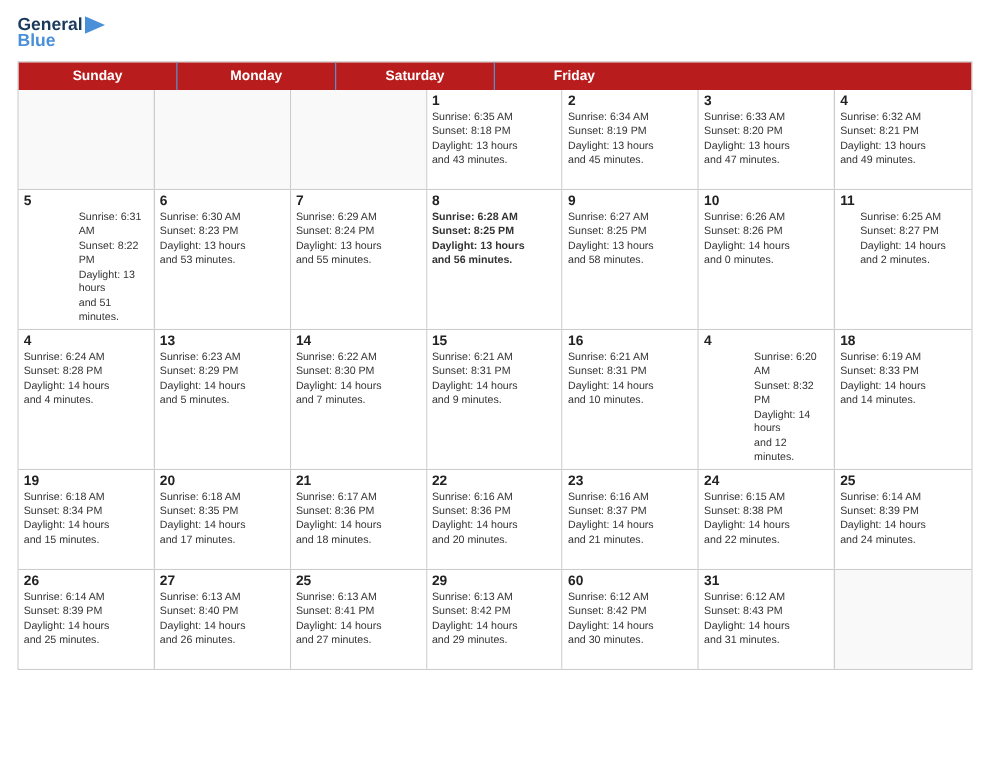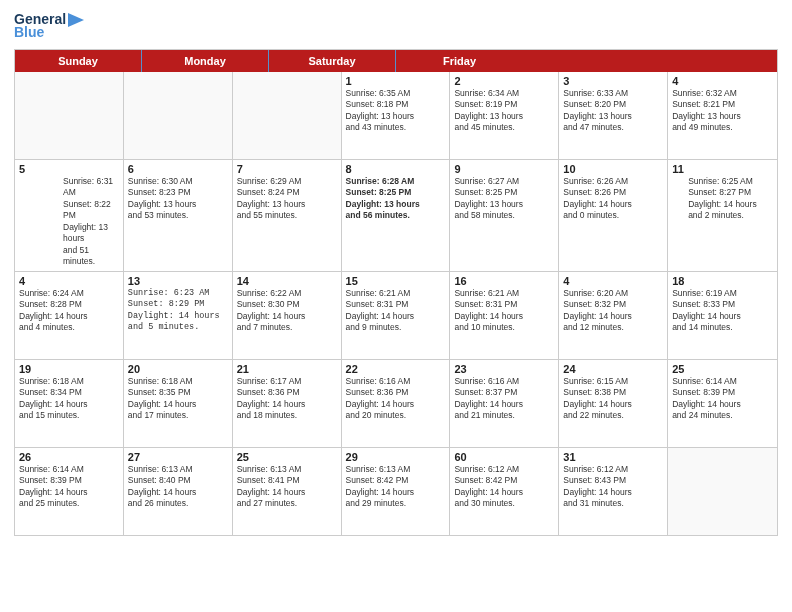--- a/index.html
+++ b/index.html
@@ -210,21 +210,21 @@
         <div class="cal-row">
           <div class="cal-cell">
             <div class="day-num">4</div>
             <div class="day-info" style="white-space: pre-line;">Sunrise: 6:24 AM
 Sunset: 8:28 PM
 Daylight: 14 hours
 and 4 minutes.</div>
           </div>
           <div class="cal-cell">
             <div class="day-num">13</div>
-            <div class="day-info" style="white-space: pre-line; font-family: Liberation Mono, monospace;">Sunrise: 6:23 AM
+            <div class="day-info" style="white-space: pre-line;">Sunrise: 6:23 AM
 Sunset: 8:29 PM
 Daylight: 14 hours
 and 5 minutes.</div>
           </div>
           <div class="cal-cell">
             <div class="day-num">14</div>
             <div class="day-info" style="white-space: pre-line;">Sunrise: 6:22 AM
 Sunset: 8:30 PM
 Daylight: 14 hours
 and 7 minutes.</div>
@@ -238,21 +238,21 @@
           </div>
           <div class="cal-cell">
             <div class="day-num">16</div>
             <div class="day-info" style="white-space: pre-line;">Sunrise: 6:21 AM
 Sunset: 8:31 PM
 Daylight: 14 hours
 and 10 minutes.</div>
           </div>
           <div class="cal-cell">
             <div class="day-num">4</div>
-            <div class="day-info" style="white-space: pre-line;">Sunrise: 6:20 AM
+            <div class="day-info" style="white-space: pre-line; margin-left: 40px;">Sunrise: 6:20 AM
 Sunset: 8:32 PM
 Daylight: 14 hours
 and 12 minutes.</div>
           </div>
           <div class="cal-cell">
             <div class="day-num">18</div>
             <div class="day-info" style="white-space: pre-line;">Sunrise: 6:19 AM
 Sunset: 8:33 PM
 Daylight: 14 hours
 and 14 minutes.</div>

